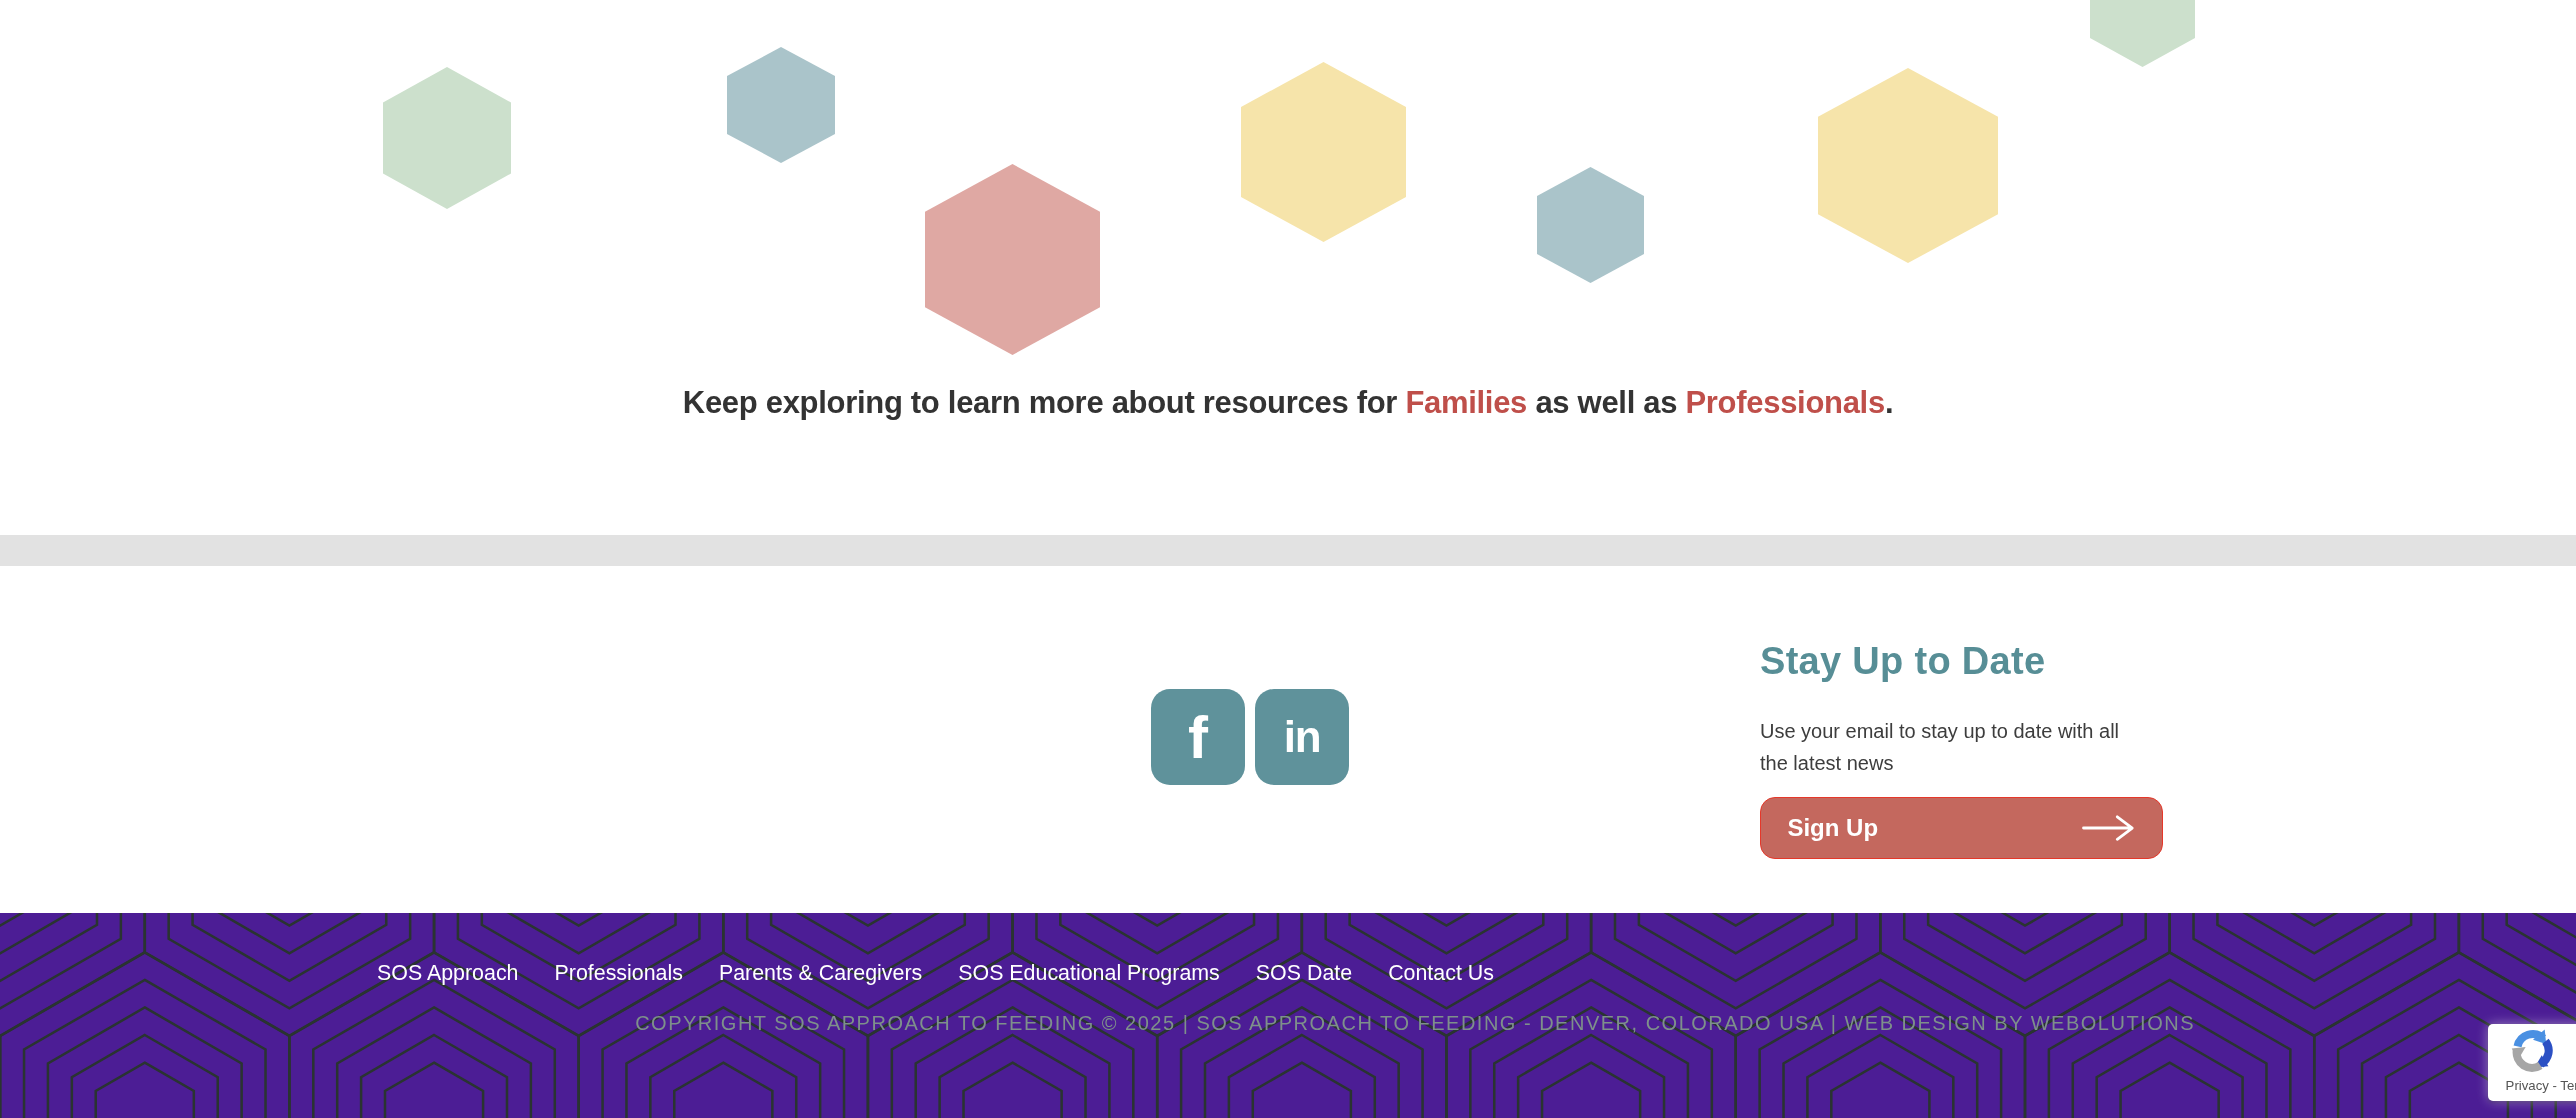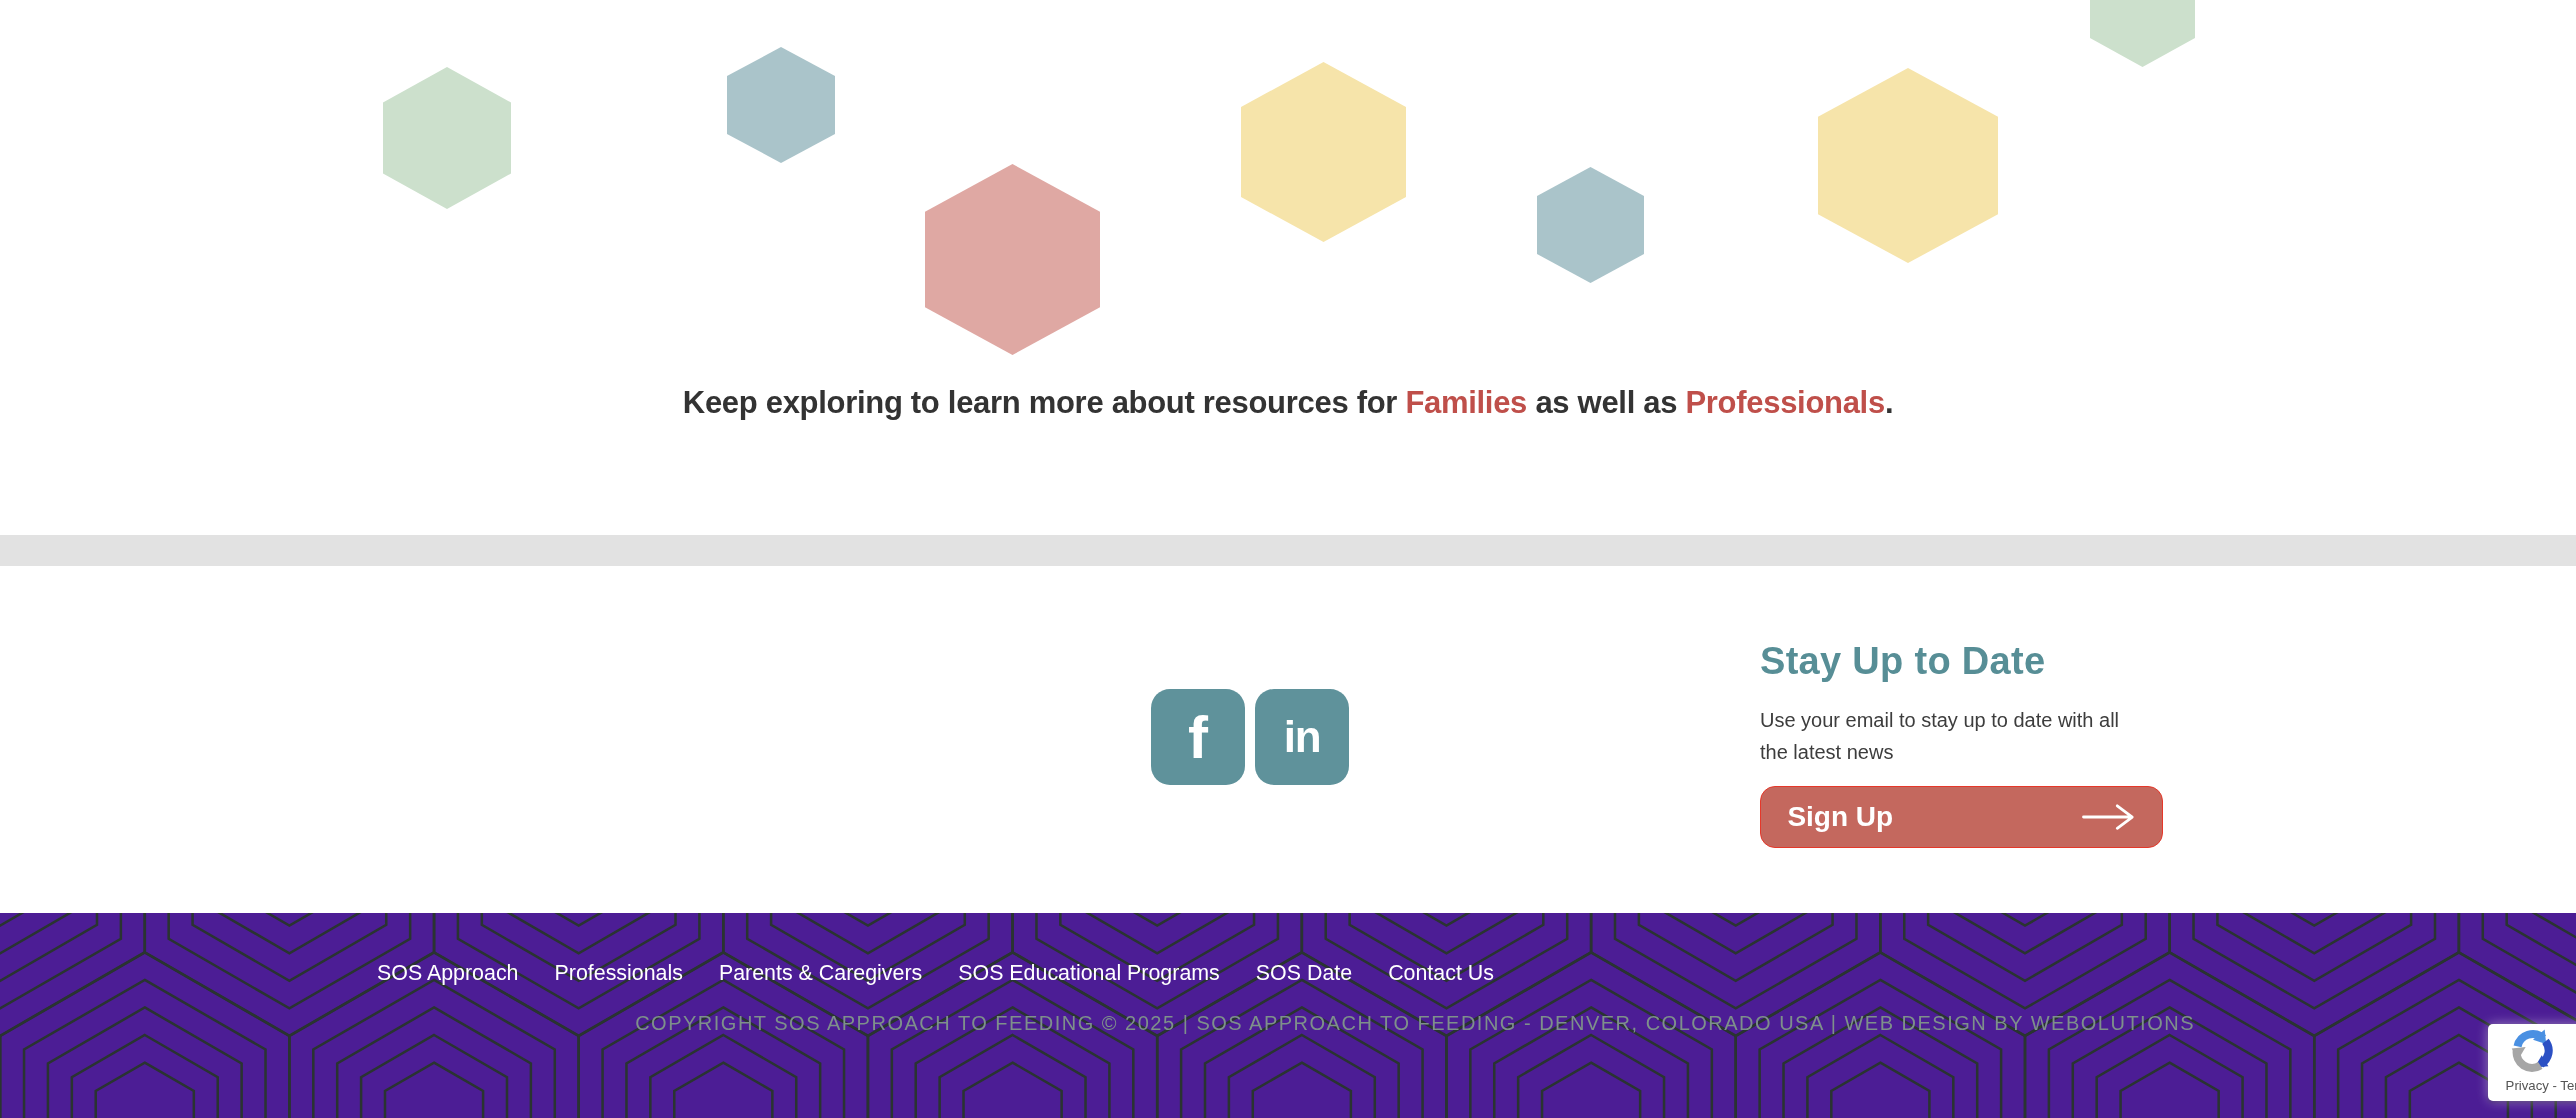--- a/index.html
+++ b/index.html
@@ -33,25 +33,25 @@
   .tagline { font-size:26.4px; font-weight:700; color:#8ac77c; margin-top:6.3px; letter-spacing:0.3px; }
 
   .social { position:absolute; left:1151px; top:123px; display:flex; gap:10px; }
   .social-btn { width:94px; height:96px; border-radius:19px; background:#5f929b; color:#ffffff;
                 display:flex; align-items:center; justify-content:center; cursor:pointer; }
   .social-btn.fb { font-size:60px; font-weight:700; }
   .social-btn.li { font-size:44px; font-weight:700; letter-spacing:-1.3px; }
 
   .newsletter { position:absolute; left:1760px; top:74px; width:415px; }
   .newsletter h2 { font-size:38px; font-weight:700; color:#578e96; letter-spacing:0.3px; }
-  .newsletter p { margin-top:21px; font-size:20px; line-height:1.6; color:#3d3d3d; width:390px; }
+  .newsletter p { margin-top:32px; font-size:20px; line-height:1.6; color:#3d3d3d; width:390px; }
   .signup-btn { margin-top:17.6px; width:403px; height:62px; border-radius:15px;
                 border:1.9px solid #e5382a; background:#c4685e; color:#ffffff;
                 display:flex; align-items:center; justify-content:space-between;
-                padding:0 26.4px; font-size:28px; font-weight:700; cursor:pointer;
+                padding:0 26.4px; font-size:24px; font-weight:700; cursor:pointer;
                 font-family:"Liberation Sans", sans-serif; }
 
   
   .footer { position:absolute; left:0; top:913px; width:2576px; height:205px; background:#4c1d95; overflow:hidden; }
   .footer-pattern { position:absolute; left:0; top:0; }
   .footer-content { position:absolute; left:377px; top:0; width:1818px; height:100%; }
   .footer-links { position:absolute; left:0; top:48px; display:flex; gap:36px; }
   .footer-link { font-size:21.4px; color:#ffffff; cursor:pointer; white-space:nowrap; }
   .footer-copyright { position:absolute; right:0; top:99px; width:100%; text-align:right;
                       font-size:20px; letter-spacing:1.5px; color:#7e908b; }

